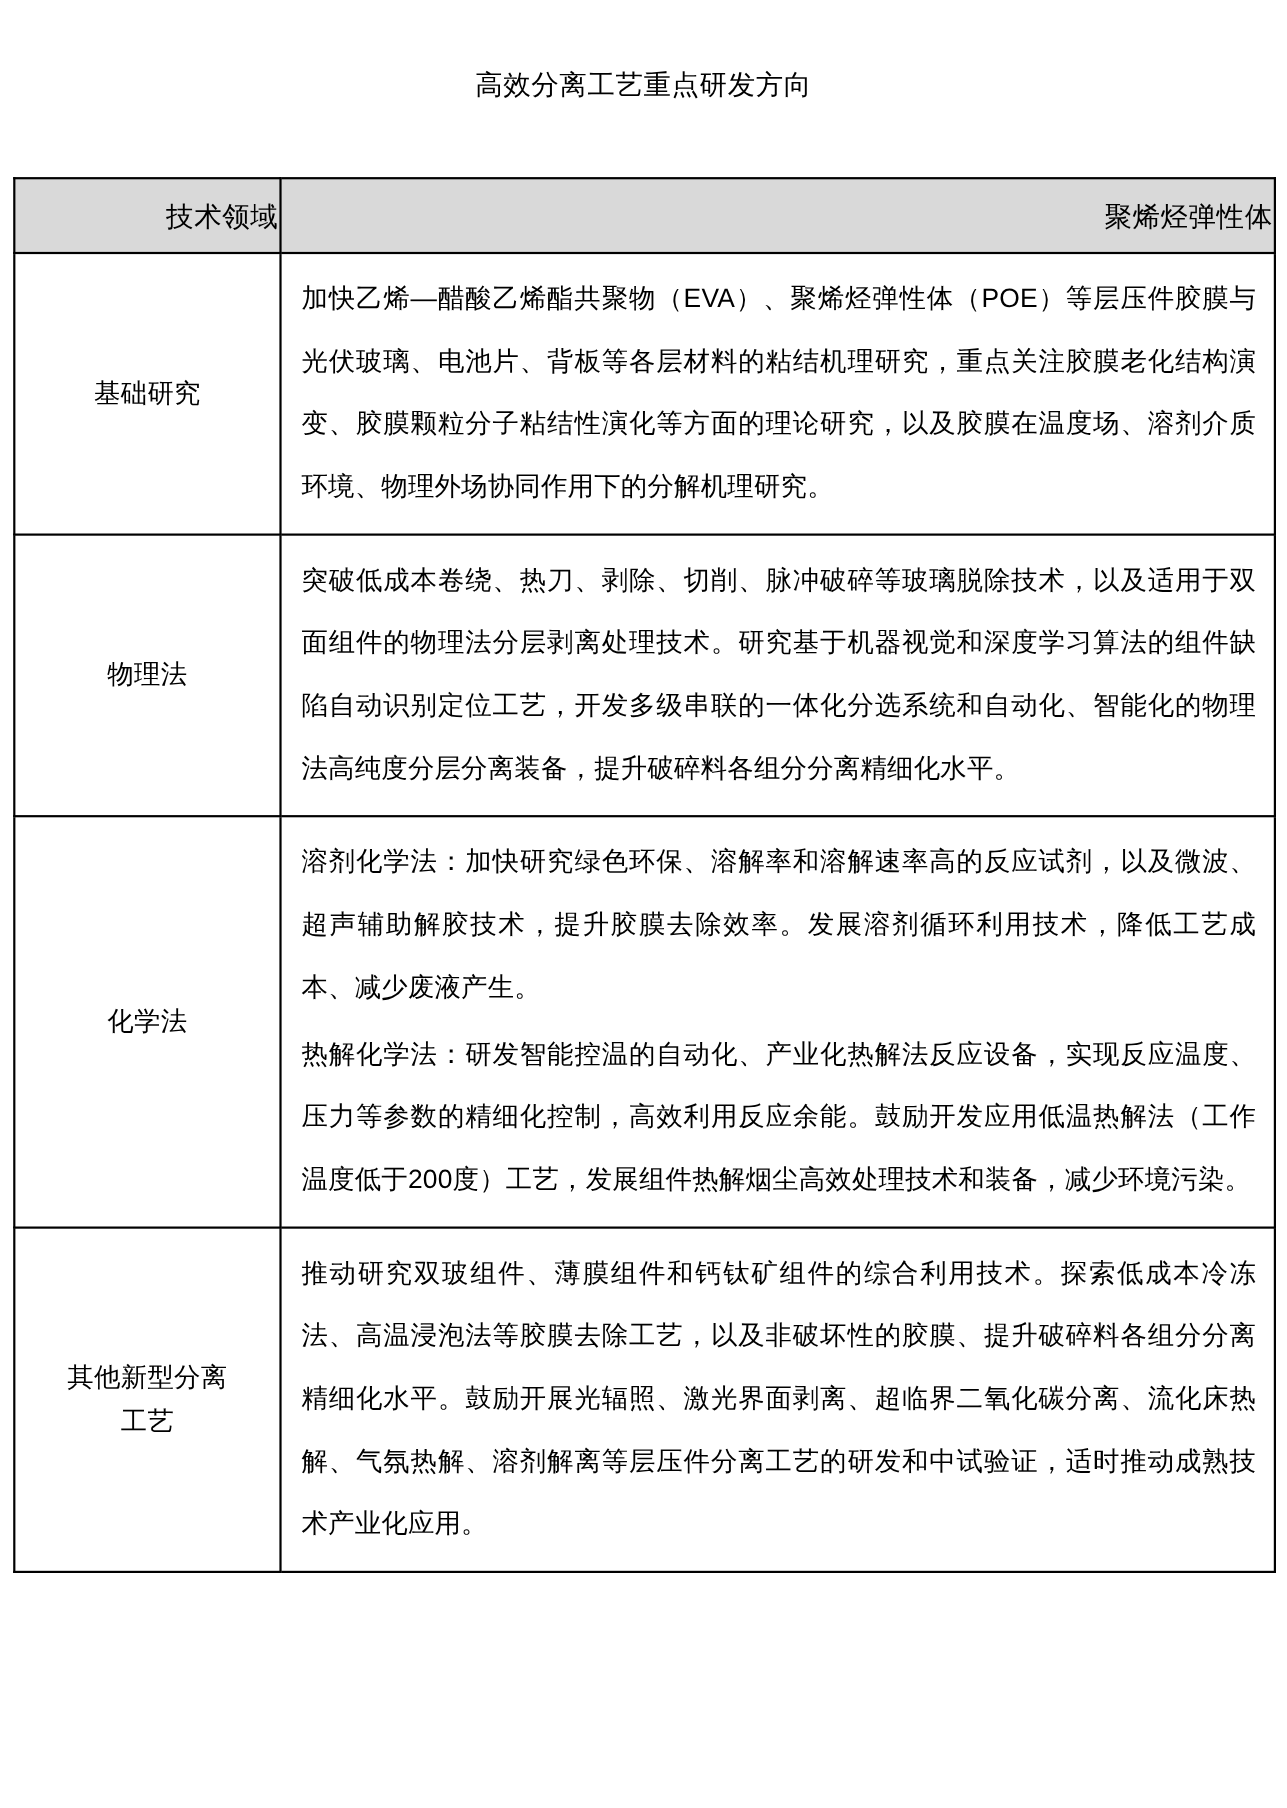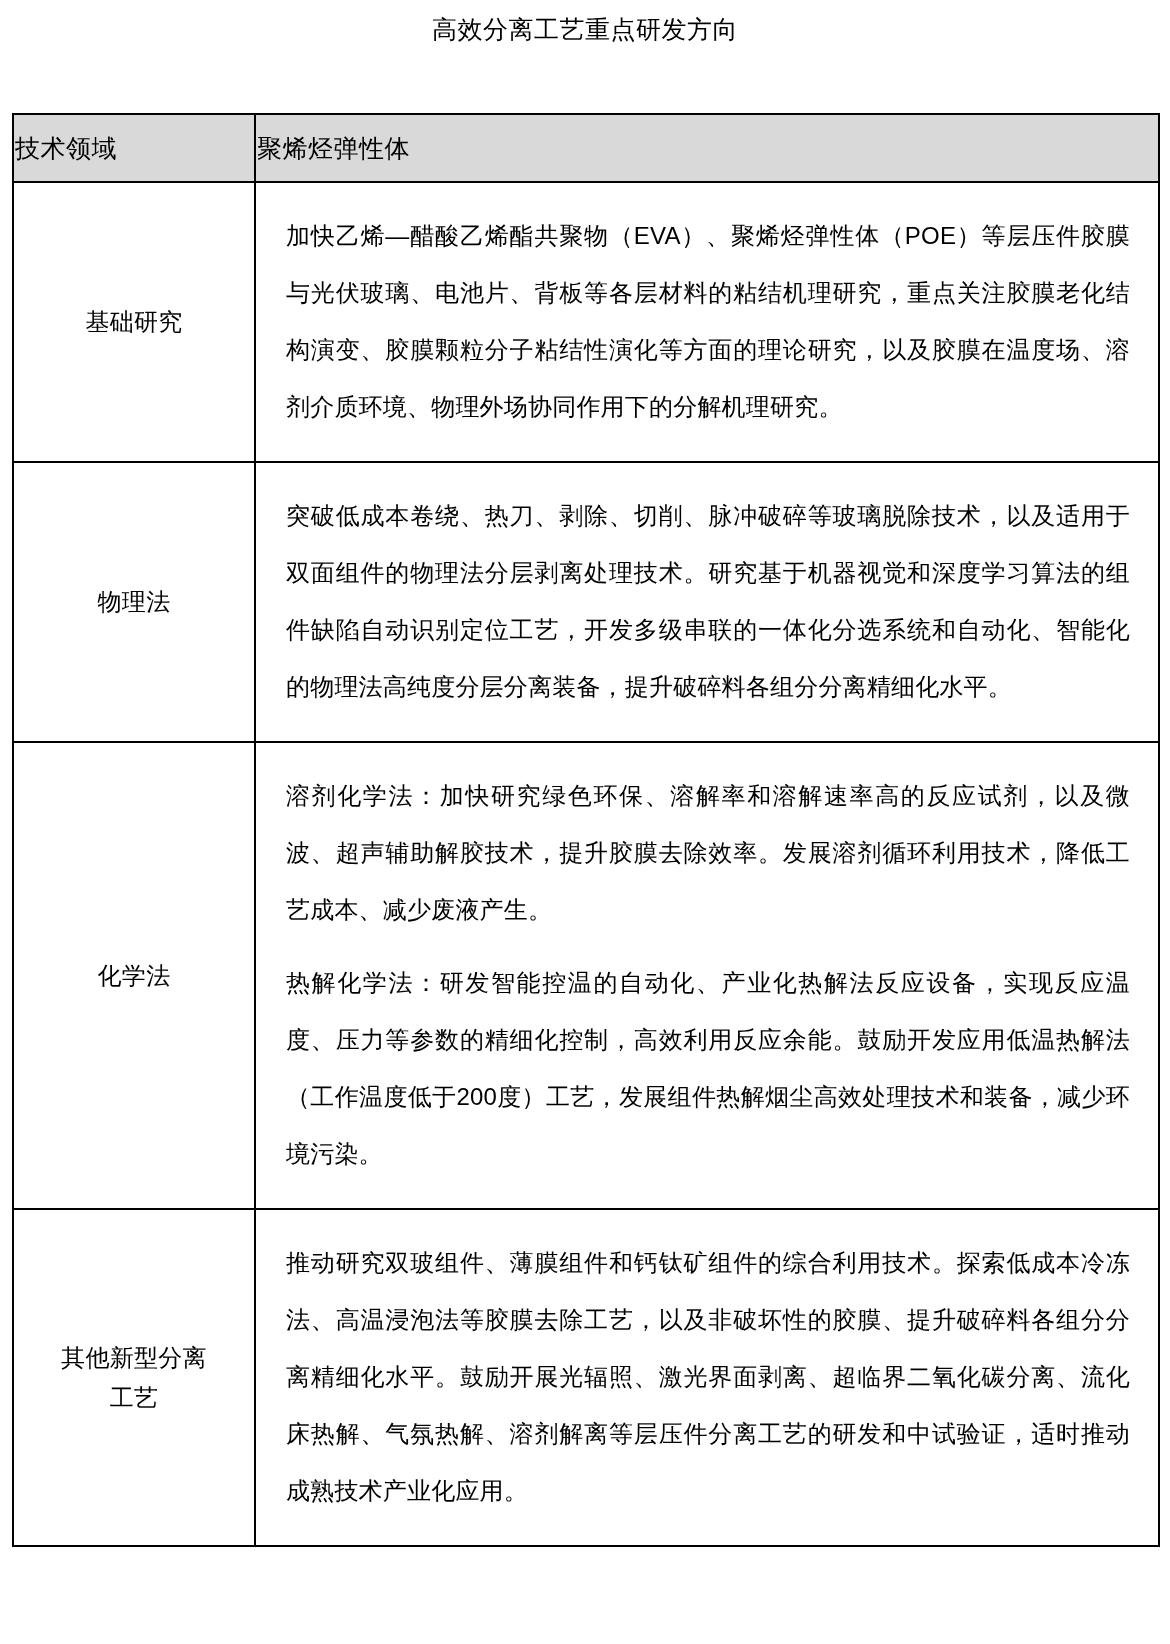--- a/index.html
+++ b/index.html
@@ -20,20 +20,21 @@
     height: 1644px;
     box-sizing: border-box;
   }
   .doc-title {
     text-align: center;
     font-size: 25px;
     line-height: 1;
     padding-top: 17px;
     letter-spacing: 0.5px;
     font-weight: 400;
+    margin-top: 48px;
   }
   .table-wrap {
     position: absolute;
     left: 12px;
     top: 113px;
     width: 1146px;
   }
   table.spec-table {
     border-collapse: collapse;
     width: 1146px;
@@ -44,41 +45,41 @@
 
   table.spec-table th,
   table.spec-table td {
     border: 2px solid #000000;
     vertical-align: middle;
     font-weight: 400;
   }
   table.spec-table thead th {
     background: #d9d9d9;
     height: 64px;
-    text-align: left;
+    text-align: right;
     font-size: 25px;
     letter-spacing: 0.5px;
   }
   td.cat {
     text-align: center;
     font-size: 24px;
     line-height: 40px;
     padding: 12px 6px;
     letter-spacing: 0.3px;
   }
   td.body {
     text-align: justify;
     text-align-last: left;
     font-size: 24px;
     line-height: 57px;
     padding: 8px 12px 10px 14px;
     letter-spacing: 0.2px;
   }
   td.body p {
-    margin: 16px;
+    margin: 4px;
     text-indent: 0;
   }
   
 </style>
 </head>
 <body>
 
 <div class="page">
 
   <div class="doc-title">高效分离工艺重点研发方向</div>

